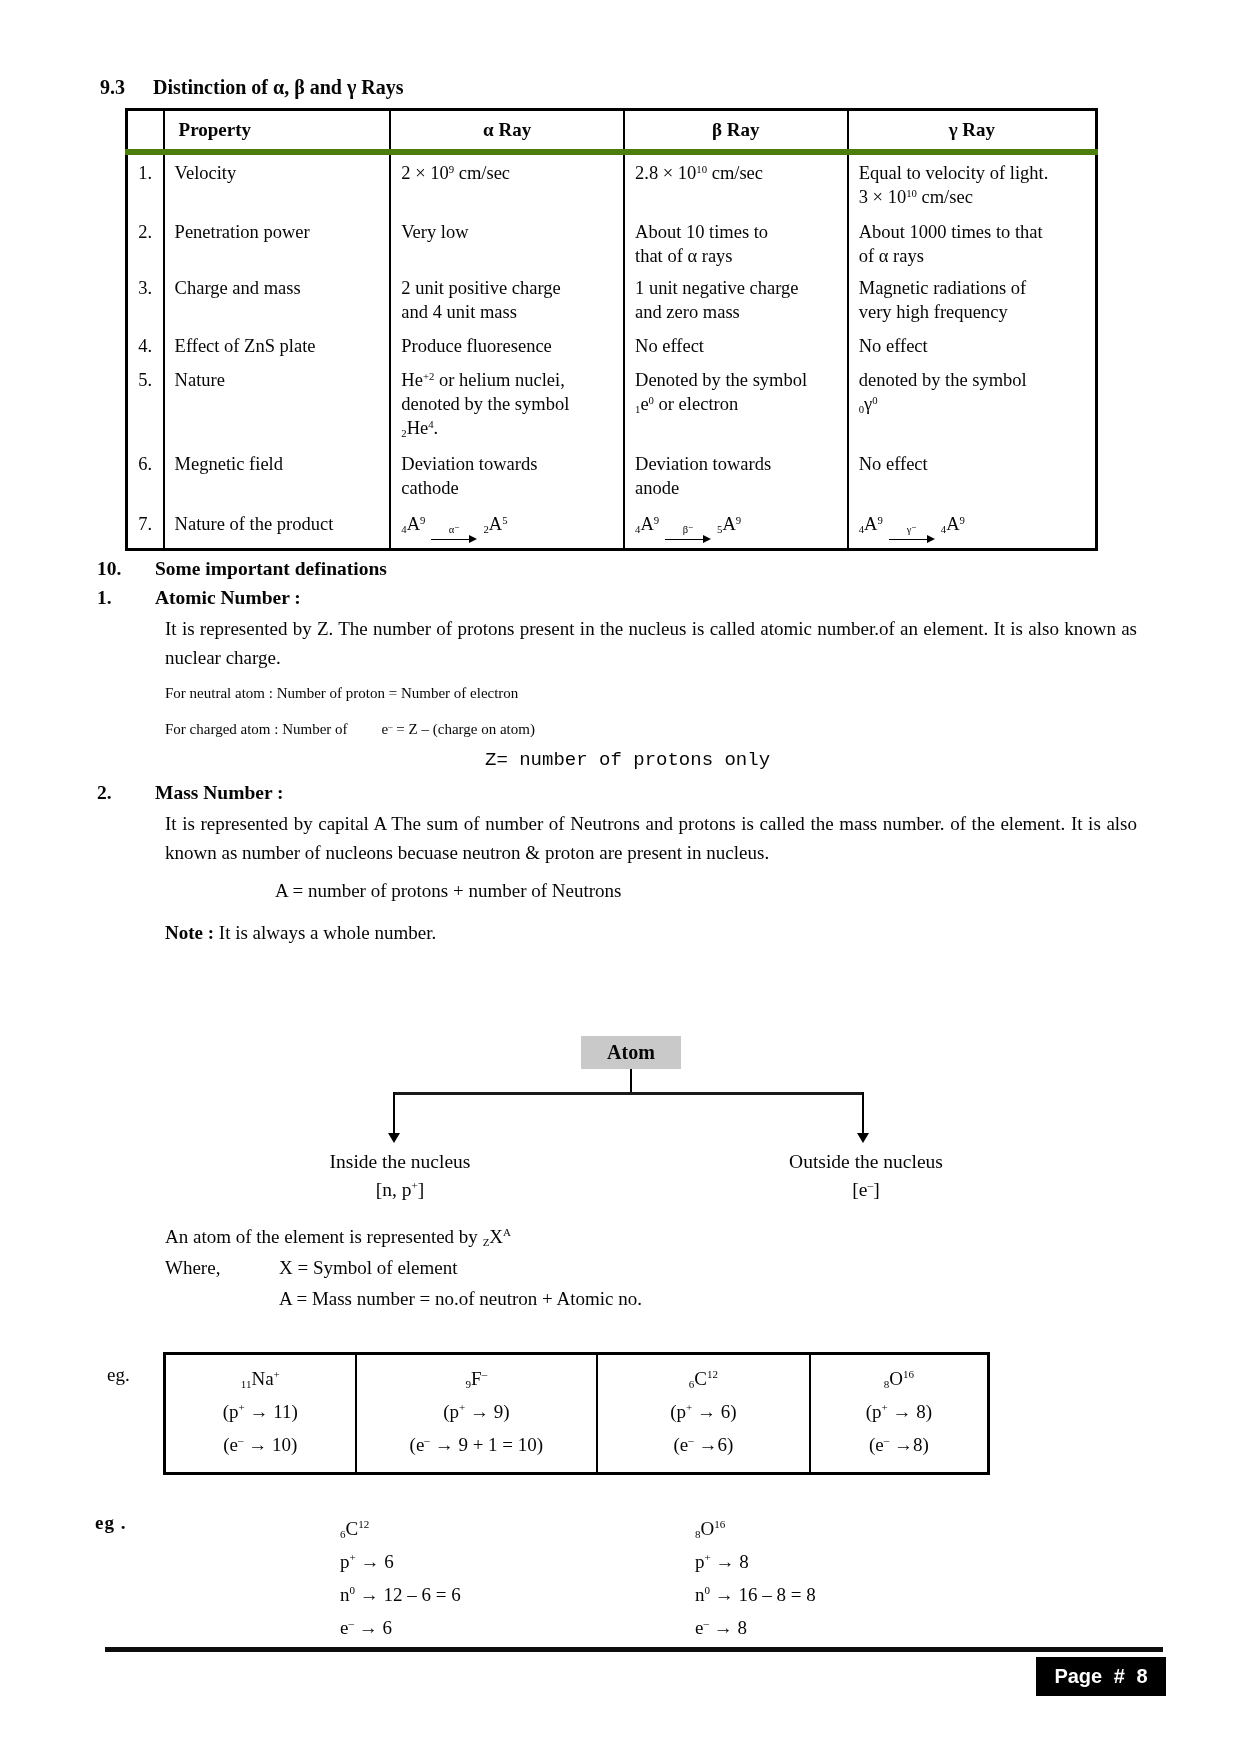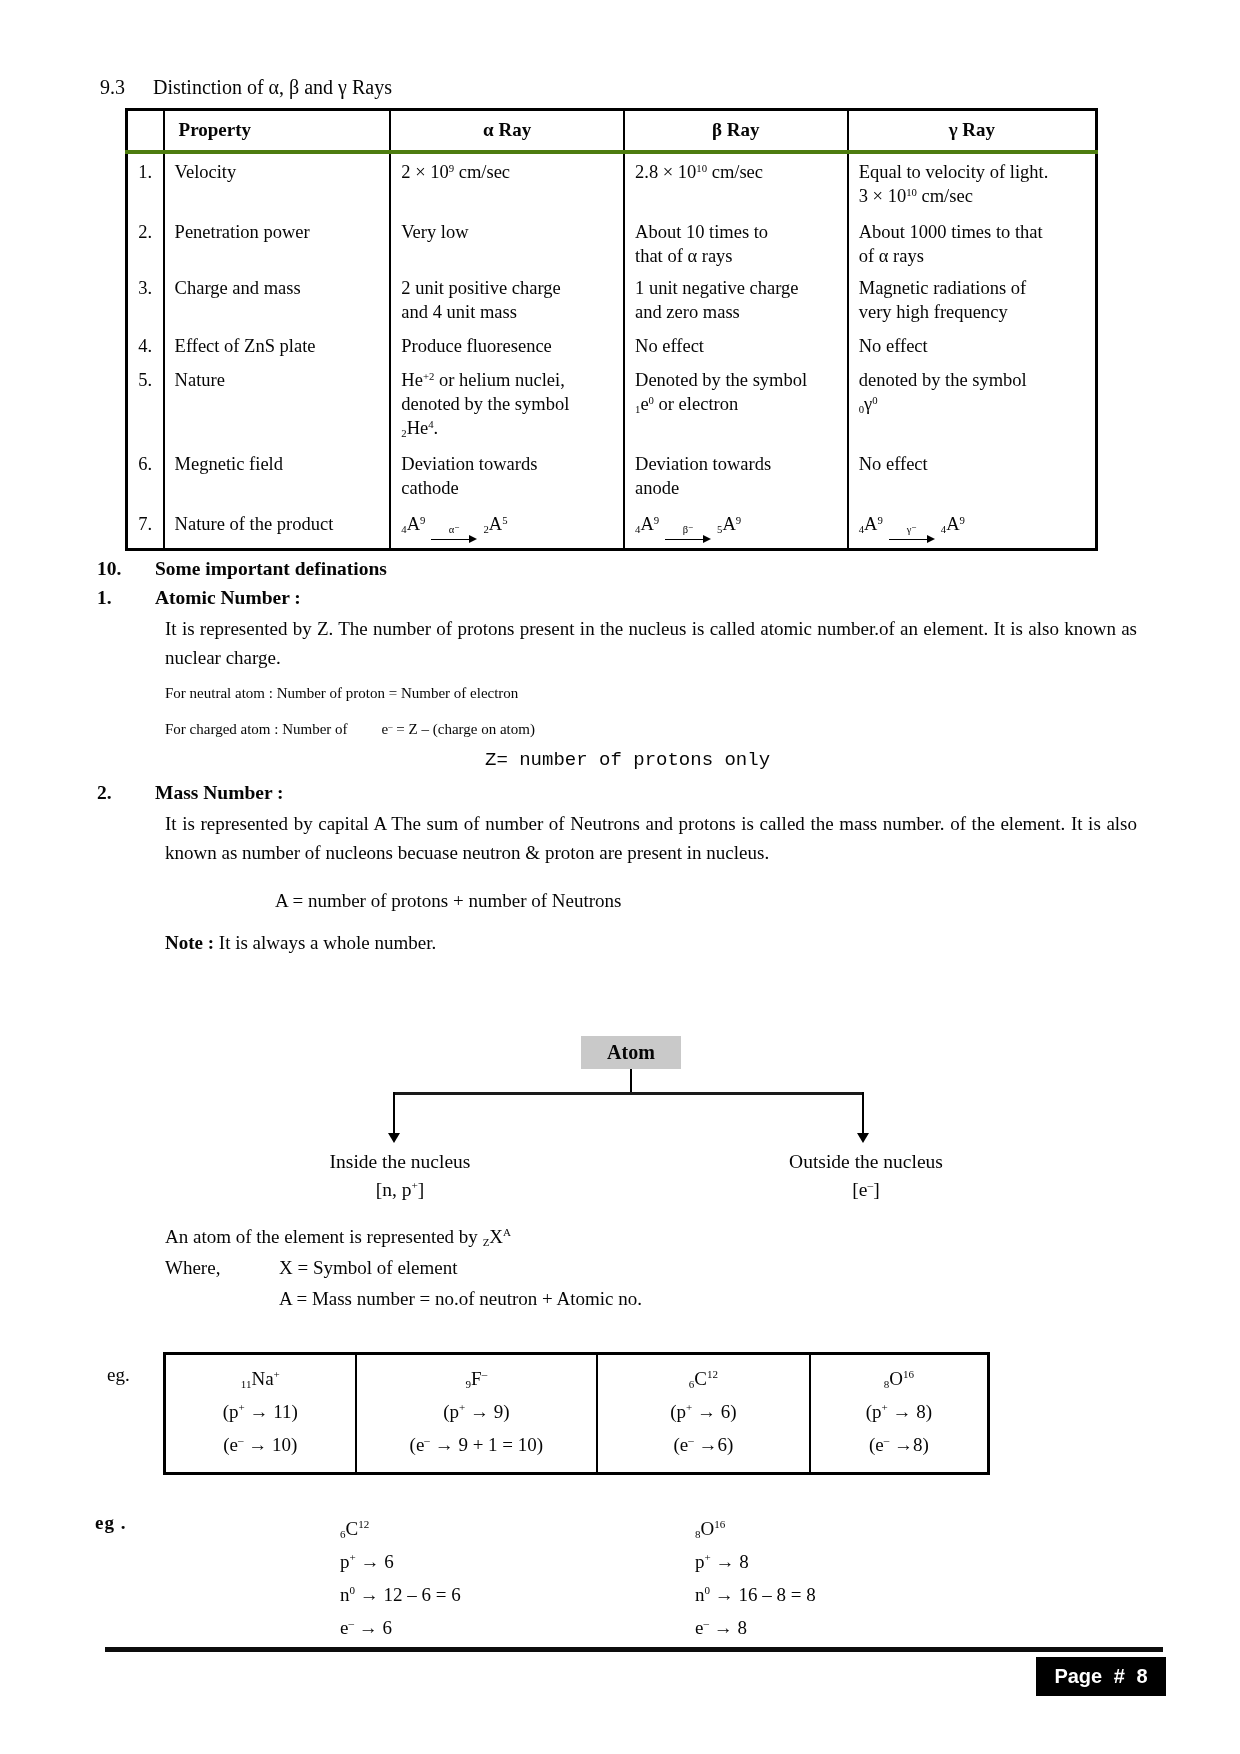--- a/index.html
+++ b/index.html
@@ -8,26 +8,26 @@
     position:relative; width:1240px; height:1754px; background:#ffffff;
     font-family:"Liberation Serif","DejaVu Serif",serif; color:#060606;
     margin:0 auto; overflow:hidden;
   }
   sub { font-size:58%; vertical-align:-0.30em; line-height:0; }
   sup { font-size:58%; vertical-align:0.60em; line-height:0; }
 
   
   .content-top { position:absolute; left:90px; top:76px; width:1048px; }
 
-  .sec-title { font-weight:normal; font-size:20px; margin-left:10px; margin-bottom:9px; }
+  .sec-title { font-weight:bold; font-size:20px; margin-left:10px; margin-bottom:9px; }
   .sec-title .t-num { display:inline-block; width:53px; }
 
   table.rays { border-collapse:collapse; border:3px solid #000; margin-left:35px; width:973px;
                font-size:18.5px; table-layout:fixed; }
-  table.rays thead tr { border-bottom:4px solid #4d7c0f; height:42px; }
+  table.rays thead tr { border-bottom:6px solid #4d7c0f; height:42px; }
   table.rays th { font-weight:bold; font-size:19px; text-align:center; }
   table.rays th.c-prop { text-align:left; padding-left:14px; }
   table.rays th, table.rays td { border-left:2px solid #000; }
   table.rays th:first-child, table.rays td:first-child { border-left:none; }
   table.rays td { vertical-align:top; padding:6px 8px 0 10px; line-height:1.32; }
   table.rays td.c-no { text-align:center; padding:6px 2px 0 2px; }
   tr.r1{height:62px;} tr.r2{height:56px;} tr.r3{height:58px;} tr.r4{height:34px;}
   tr.r5{height:84px;} tr.r6{height:60px;} tr.r7{height:44px;}
   td.nowrap { white-space:nowrap; }
 
@@ -38,21 +38,21 @@
   .ra::after  { content:""; position:absolute; right:0; top:1.5px; width:0; height:0;
                 border-left:8px solid #000; border-top:4.5px solid transparent; border-bottom:4.5px solid transparent; }
 
   .def-row { margin-top:7px; font-size:19.5px; }
   .def-no  { display:inline-block; width:58px; margin-left:7px; font-weight:bold; }
   .def-head{ font-weight:bold; }
   .body-text { margin:5px 0 0 75px; width:972px; font-size:19px; line-height:29px; text-align:justify; }
   .body-line { margin:7px 0 0 75px; font-size:15px; line-height:29px; }
   .eq-gap { margin-left:34px; }
   .z-only { margin:2px 0 0 395px; font-size:19px; line-height:29px;font-family:Liberation Mono, monospace; }
-  .a-line { margin:19px 0 0 185px; font-size:19px; line-height:29px;font-family:Liberation Serif, serif; }
+  .a-line { margin:9px 0 0 185px; font-size:19px; line-height:29px;font-family:Liberation Serif, serif; }
   .note-line { margin:17px 0 0 75px; font-size:19px; }
   .b { font-weight:bold; }
 
   
   .diagram { position:absolute; left:0; top:1030px; width:1240px; height:195px; }
   .atom-box { position:absolute; left:581px; top:6px; width:100px; height:33px; background:#c9c9c9;
               display:flex; align-items:center; justify-content:center; font-weight:bold; font-size:20px; }
   .stem  { position:absolute; left:630px; top:39px; width:2px; height:23px; background:#000; }
   .hline { position:absolute; left:394px; top:62px; width:470px; height:3px; background:#1a1a1a; }
   .varrow{ position:absolute; top:62px; width:2px; height:42px; background:#000; }

